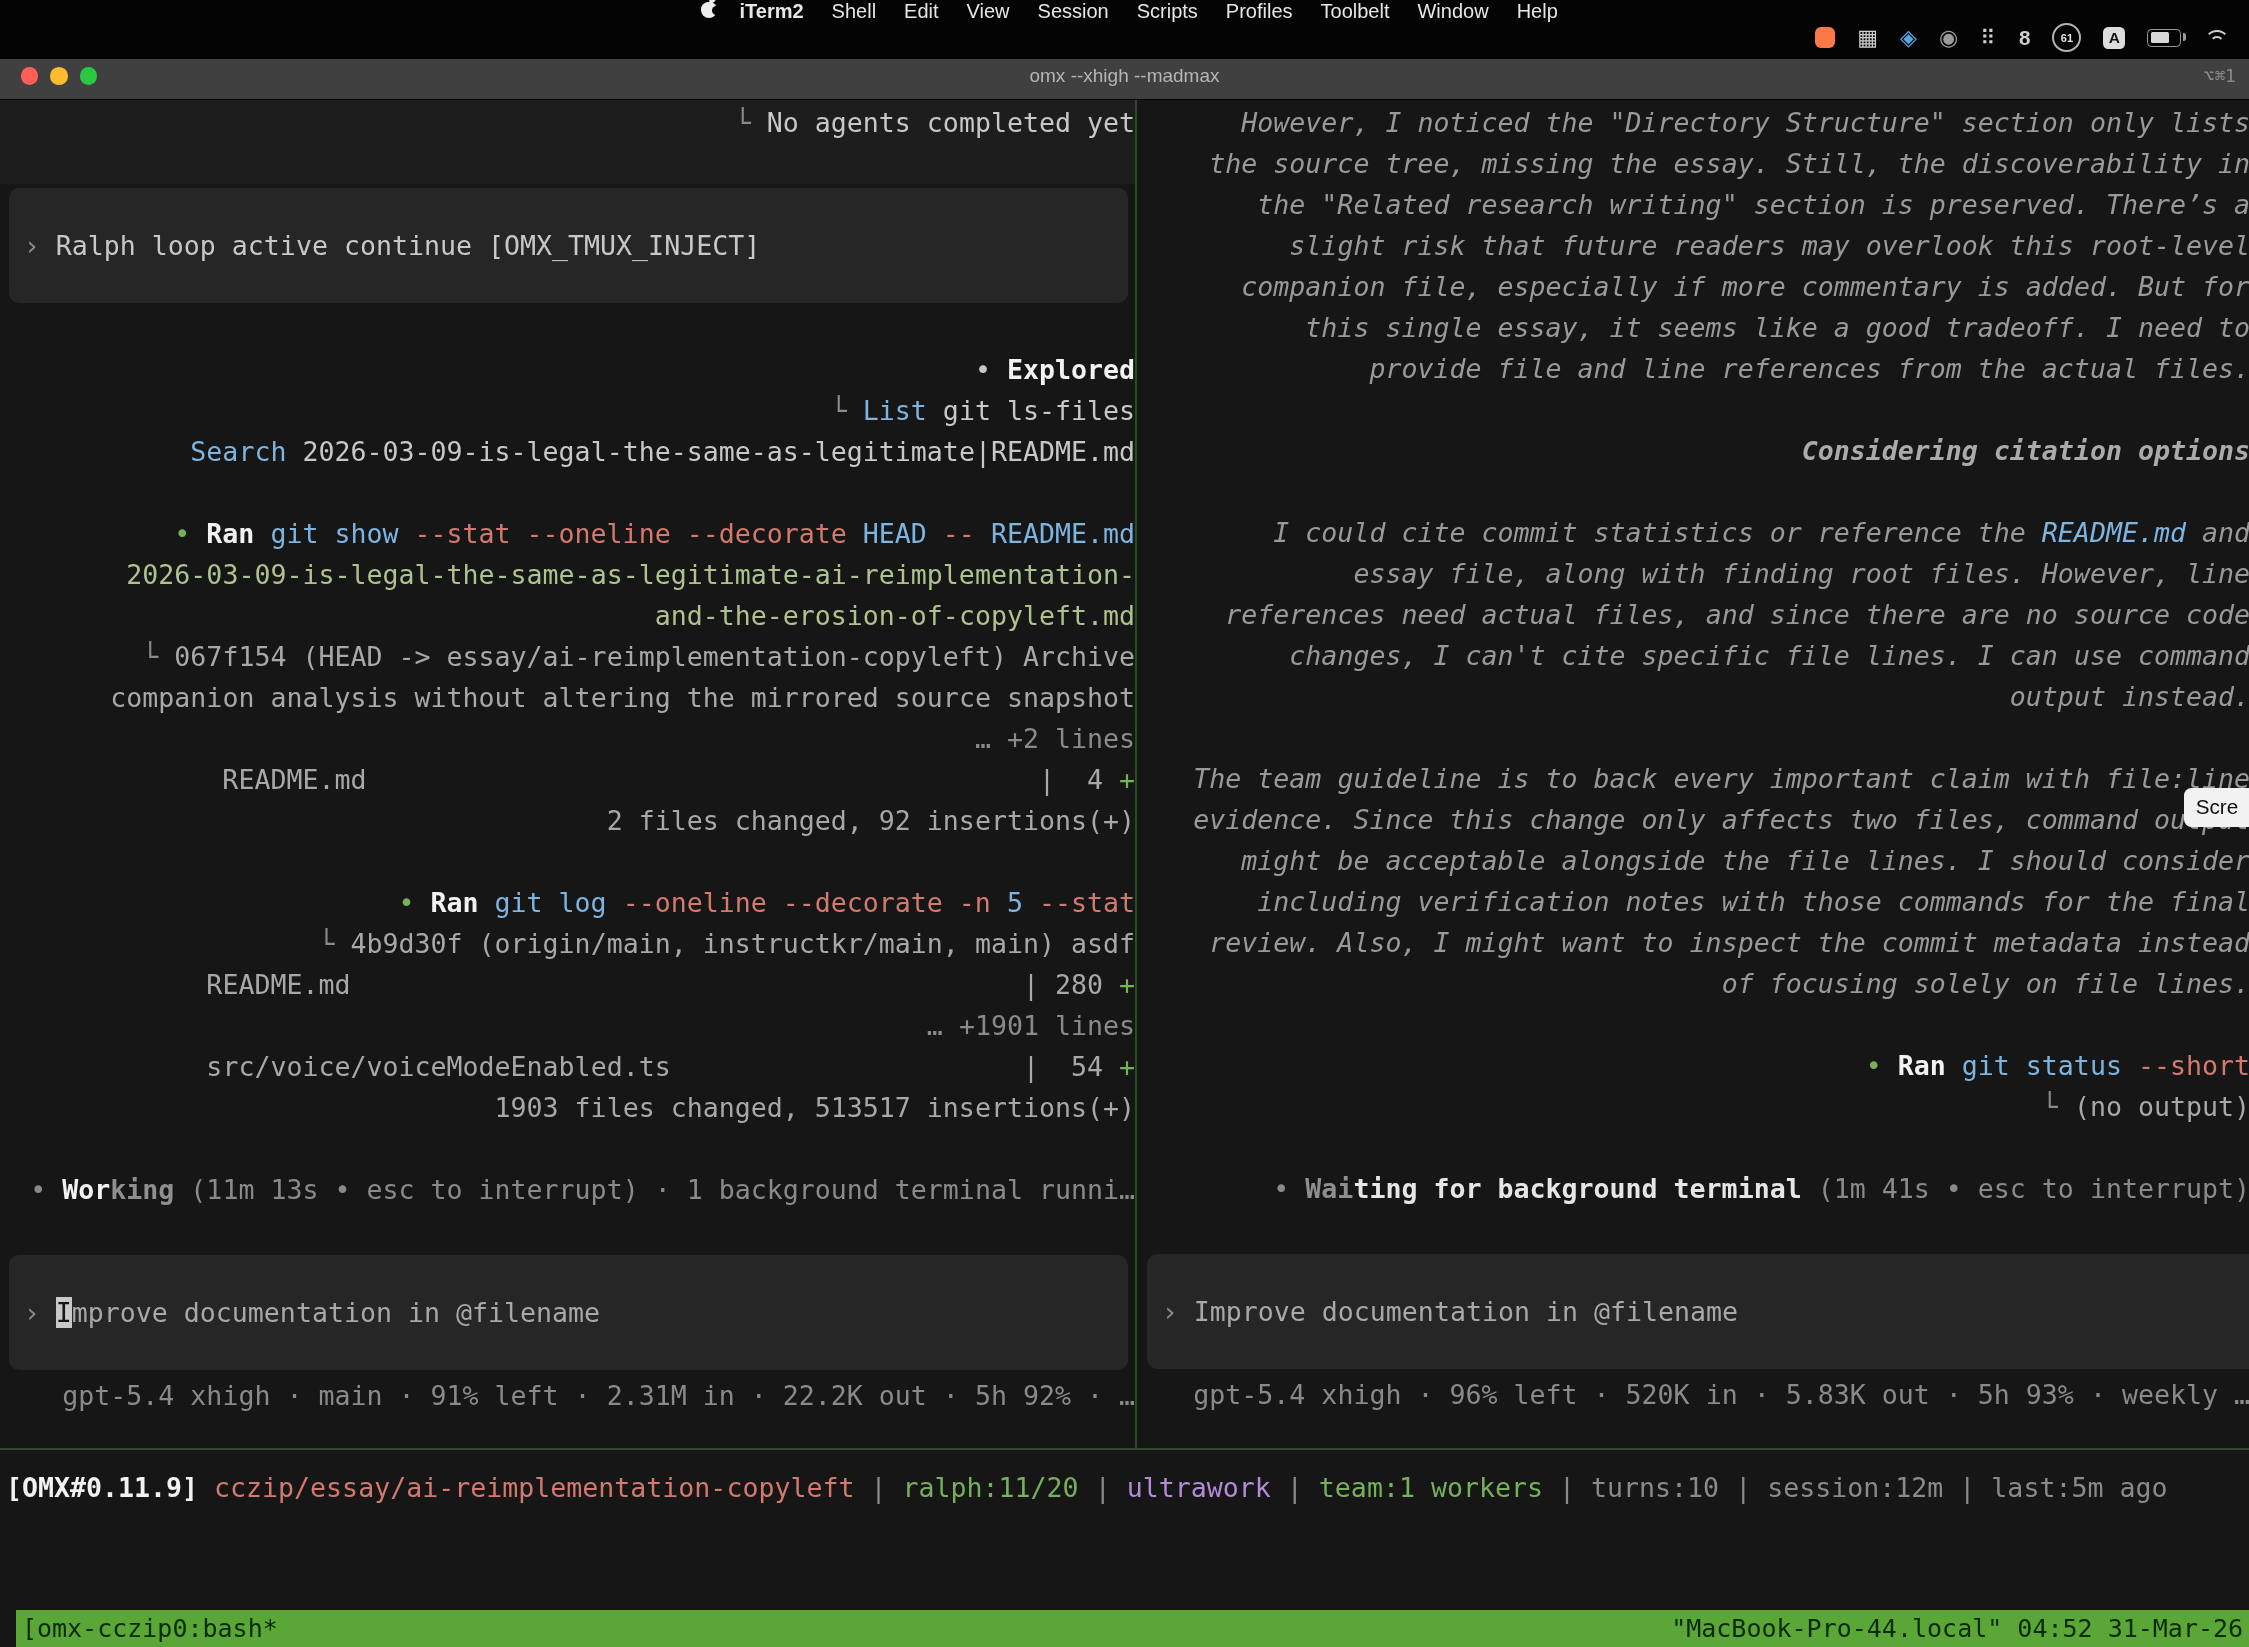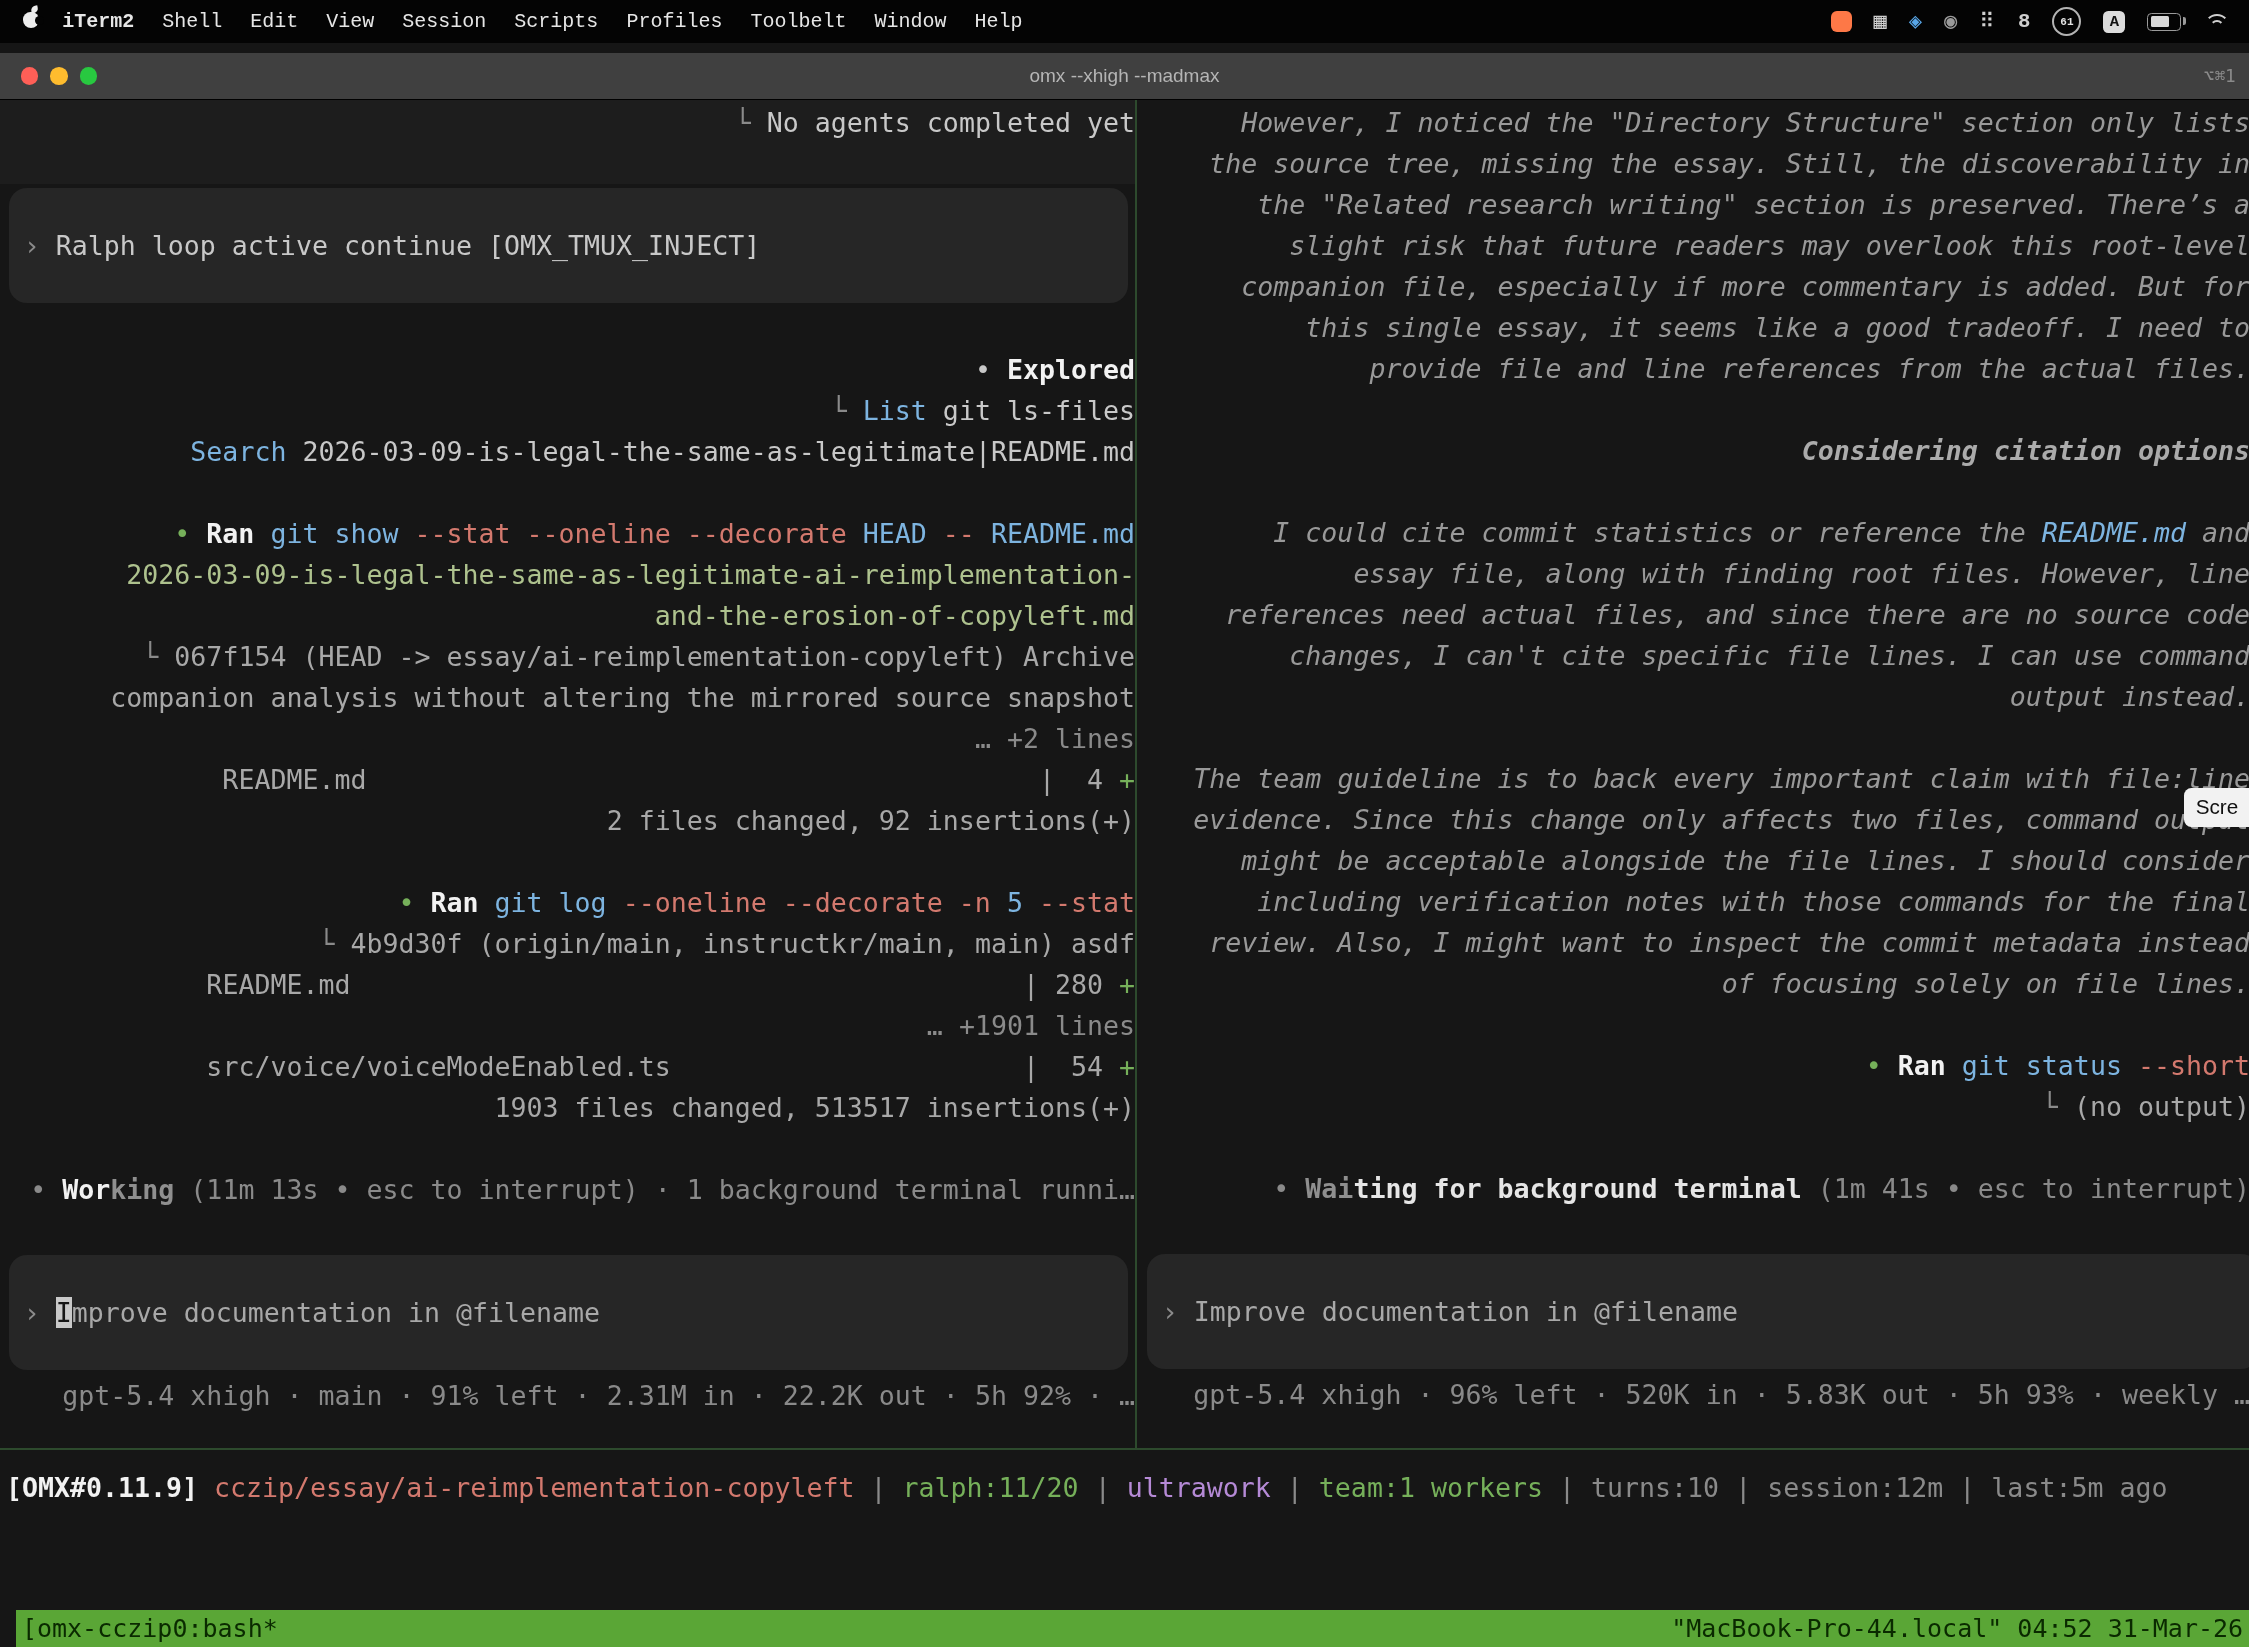--- a/index.html
+++ b/index.html
@@ -1,21 +1,21 @@
 <!DOCTYPE html>
 <html style="font-size:11.8px"><head>
 <meta charset="utf-8">
 <style>
   html,body{margin:0;padding:0;width:2250px;height:1648px;background:#161616;overflow:hidden;
     font-family:"DejaVu Sans Mono",monospace;}
 
   
-  .menu-bar{position:absolute;top:0;left:0;right:0;height:43px;background:#040404;
+  .menu-bar{position:absolute;top:0;left:0;right:0;height:59px;background:#040404;
     display:flex;align-items:center;color:#e6e6e6;
-    font-family:Liberation Mono, monospace;font-size:20px;z-index:40;}
+    font-family:Liberation Sans, sans-serif;font-size:20px;z-index:40;flex-direction:column;}
   .menu-left{display:flex;align-items:center;padding-left:19px;}
   .menu-item{padding:0 14px;white-space:nowrap;}
   .app-name{font-weight:bold;}
   .apple-logo{width:16px;height:16px;background:#ededed;border-radius:46% 46% 50% 50%;
     position:relative;margin:0 8.9px 3px 4.4px;display:inline-block;}
   .apple-logo::before{content:"";position:absolute;top:-5.9px;left:8px;width:6.6px;height:6.6px;
     background:#ededed;border-radius:70% 0 70% 0;transform:rotate(-12deg);}
   .apple-logo::after{content:"";position:absolute;right:-4.4px;top:3.7px;width:8.9px;height:8.9px;
     background:#040404;border-radius:50%;}
   .menu-right{margin-left:auto;display:flex;align-items:center;gap:22px;padding-right:19px;}
@@ -56,21 +56,21 @@
   
   .terminal{position:absolute;top:99px;left:0;width:2250px;height:1512px;background:#161616;}
   .pane{position:absolute;top:0;height:1349px;overflow:hidden;}
   .pane-left{left:0;width:1135px;}
   .pane-right{left:1138px;right:0;padding-top:3px;box-sizing:border-box;}
   .vdiv{position:absolute;left:1135px;top:0;width:2.2px;height:1349px;background:#2d4a2d;}
   .hdiv{position:absolute;left:0;right:0;top:1349px;height:2.2px;background:#2d4a2d;}
 
   .tl{height:41px;line-height:41px;font-size:26.6px;white-space:pre;color:#c8c8c8;padding-left:14.8px;text-align:right;}
   .topstrip{background:#1d1d1d;padding-top:3px;}
-  .pbox{background:#262626;border-radius:18px;height:115px;margin:4.4px 7.4px 4.4px 8.9px;
+  .pbox{background:#262626;border-radius:10px;height:115px;margin:4.4px 7.4px 4.4px 8.9px;
     display:flex;align-items:center;}
   .pane-right .pbox{margin-right:-8.9px;}
   .pbox .tl{height:auto;}
 
   
   .f{color:#c8c8c8;}
   .d{color:#8a8a8a;}
   .d2{color:#a8a8a8;}
   .w{color:#f2f2f2;font-weight:bold;}
   .wb{color:#e6e6e6;font-weight:bold;}

